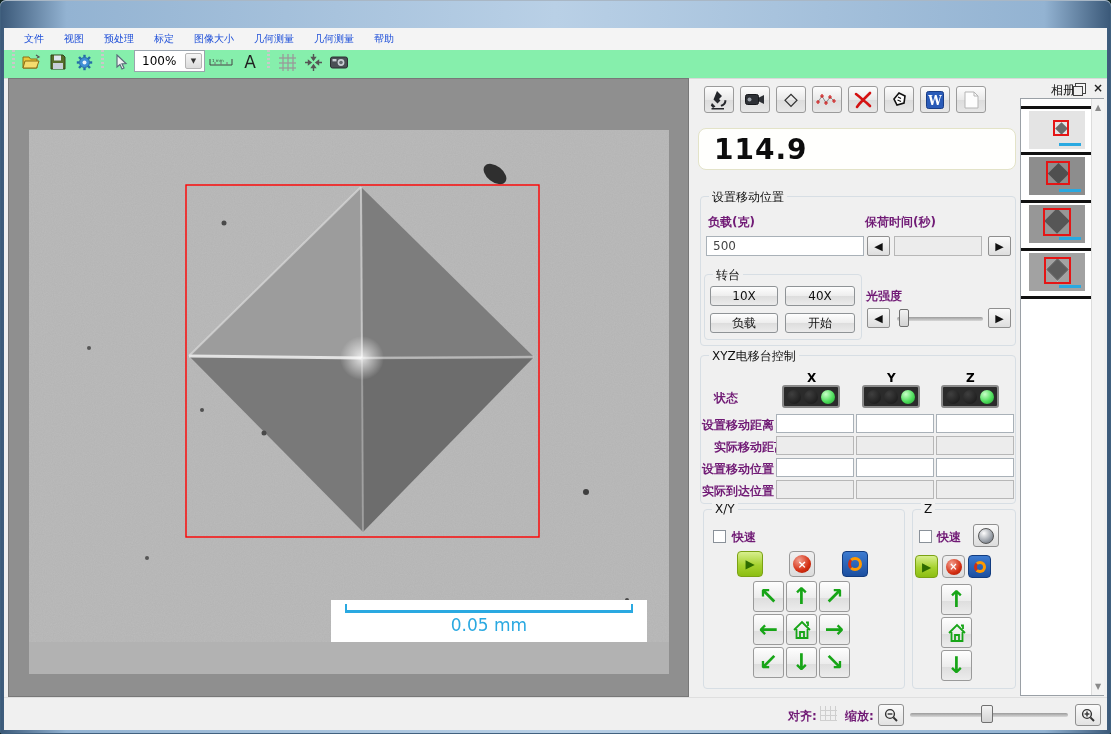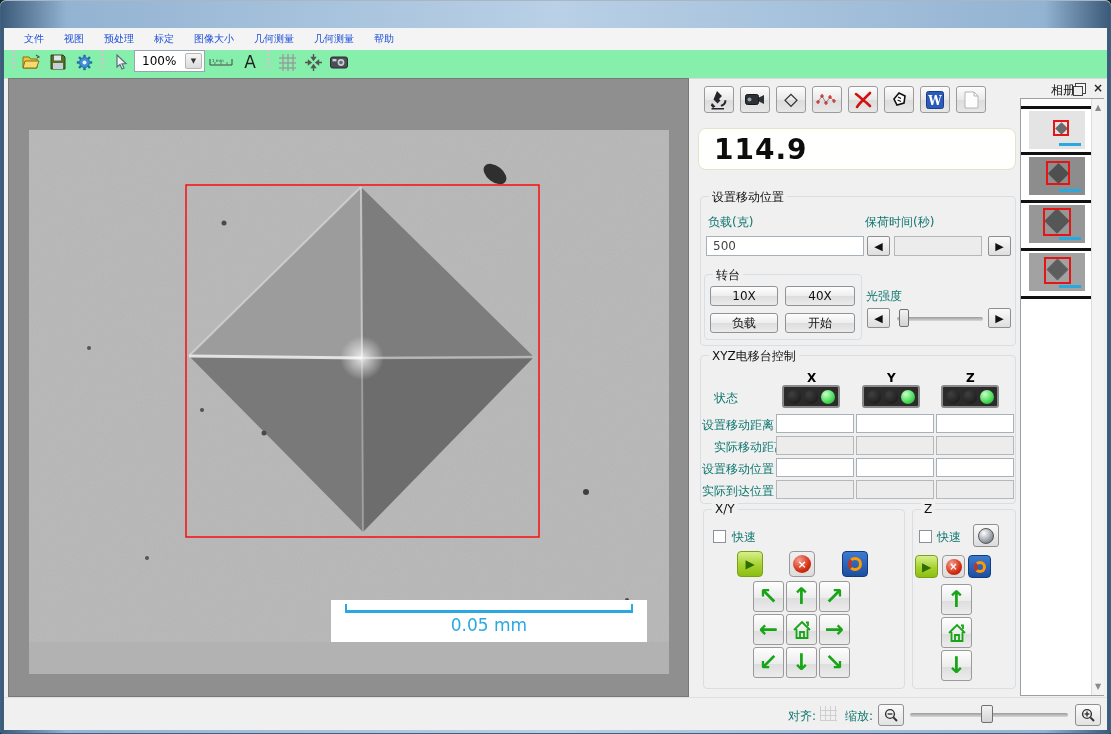--- a/index.html
+++ b/index.html
@@ -40,21 +40,21 @@
   .scalebracket{position:absolute;left:14px;top:4px;width:288px;height:9px;border-left:2px solid #2aa9e1;border-right:2px solid #2aa9e1;border-bottom:3px solid #2aa9e1;box-sizing:border-box;}
   .scaletext{position:absolute;left:0;top:15px;width:100%;text-align:center;font-size:17px;color:#2aa9e1;}
   
   .rpanel-btn{position:absolute;width:30px;height:27px;background:linear-gradient(180deg,#fdfdfd,#e9e9e9 50%,#dcdcdc 51%,#e7e7e7);
     border:1px solid #9b9b9b;border-radius:3px;box-sizing:border-box;display:flex;align-items:center;justify-content:center;}
   .valuebox{position:absolute;left:694px;top:100px;width:318px;height:42px;background:#fffffd;border:1px solid #e3e3c8;border-radius:8px;box-sizing:border-box;
     display:flex;align-items:center;}
   .valuetext{font-size:28px;font-weight:bold;color:#0d0d0d;padding-left:15px;letter-spacing:1px;}
   .groupbox{position:absolute;border:1px solid #d7dee4;border-radius:4px;box-sizing:border-box;}
   .gtitle{position:absolute;top:-8px;left:8px;background:#f0f0f0;font-size:12px;color:#101010;padding:0 3px;white-space:nowrap;}
-  .lbl{position:absolute;font-size:12px;color:#0f766e;white-space:nowrap;}
+  .lbl{position:absolute;font-size:12px;color:#701a75;white-space:nowrap;font-weight:bold;}
   .tinput{position:absolute;height:20px;background:#fff;border:1px solid #a9b1b8;box-sizing:border-box;font-size:12px;color:#444;padding:0 6px;font-family:inherit;}
   .tinput:disabled,.tinput.gray{background:#ececec;border-color:#b7b7b7;color:#555;}
   .spin{position:absolute;width:23px;height:20px;background:linear-gradient(#fafafa,#dedede);border:1px solid #8f8f8f;border-radius:2px;box-sizing:border-box;
     display:flex;align-items:center;justify-content:center;font-size:11px;color:#111;}
   .wbtn{position:absolute;background:linear-gradient(180deg,#fefefe,#ededed 50%,#dddddd 51%,#ebebeb);border:1px solid #8f9396;border-radius:3px;box-sizing:border-box;
     font-size:12px;color:#101010;display:flex;align-items:center;justify-content:center;}
   .slider-track{position:absolute;height:4px;background:linear-gradient(#9b9b9b,#d8d8d8);border-radius:2px;}
   .slider-thumb{position:absolute;width:10px;height:18px;background:linear-gradient(180deg,#f3f3f3,#d3d3d3);border:1px solid #707070;border-radius:2px;box-sizing:border-box;}
   .tlight{position:absolute;width:58px;height:23px;background:#2b2b2b;border:2px solid #8a8a8a;border-radius:3px;box-sizing:border-box;display:flex;align-items:center;justify-content:space-around;padding:0 2px;}
   .bulb{width:14px;height:14px;border-radius:50%;background:radial-gradient(circle at 35% 30%,#3f3f3f,#141414);}

